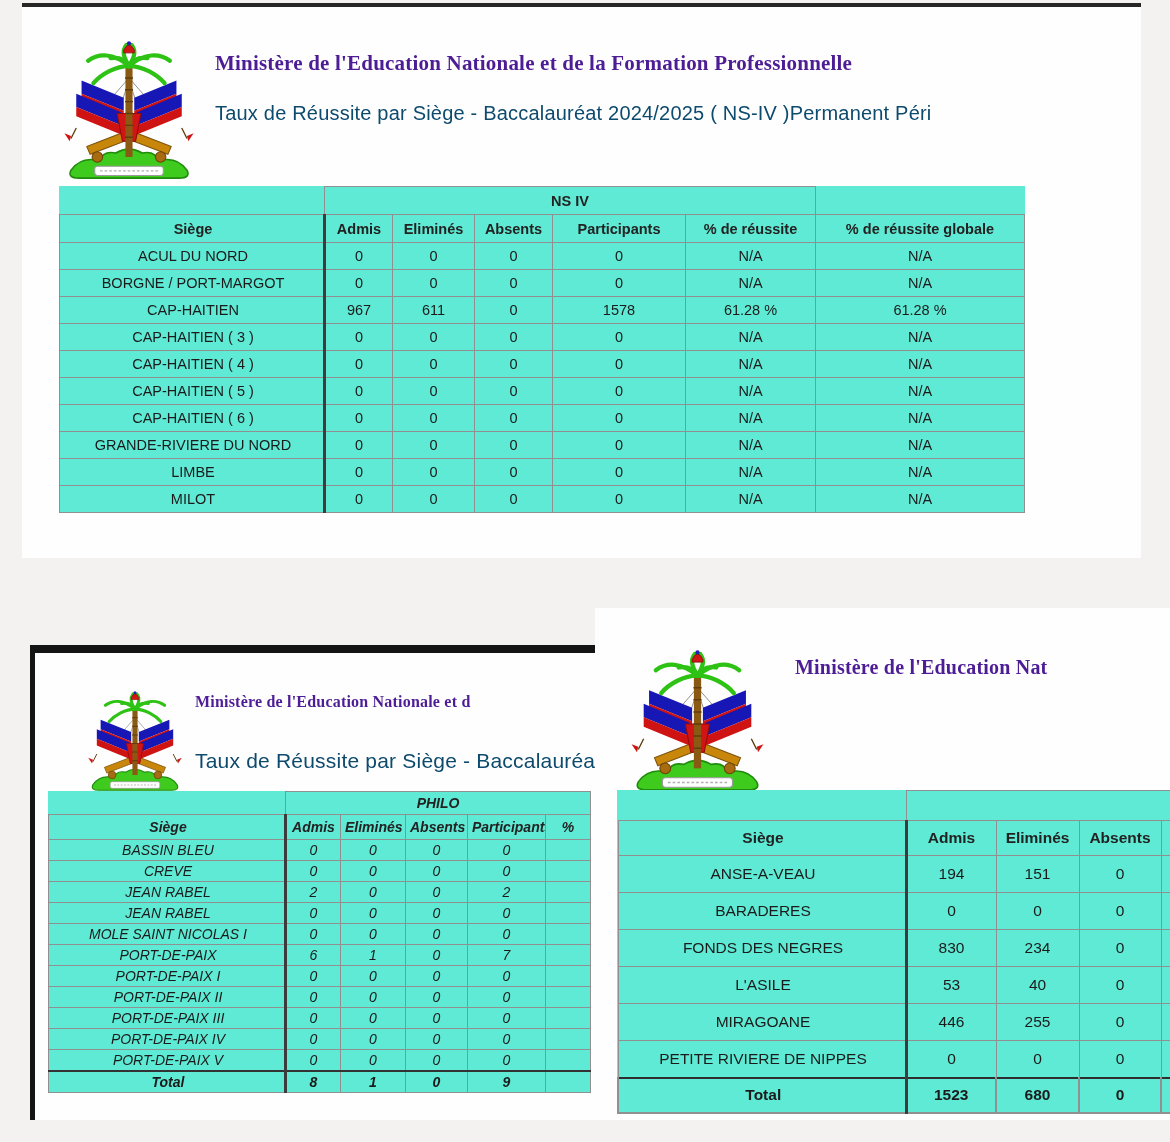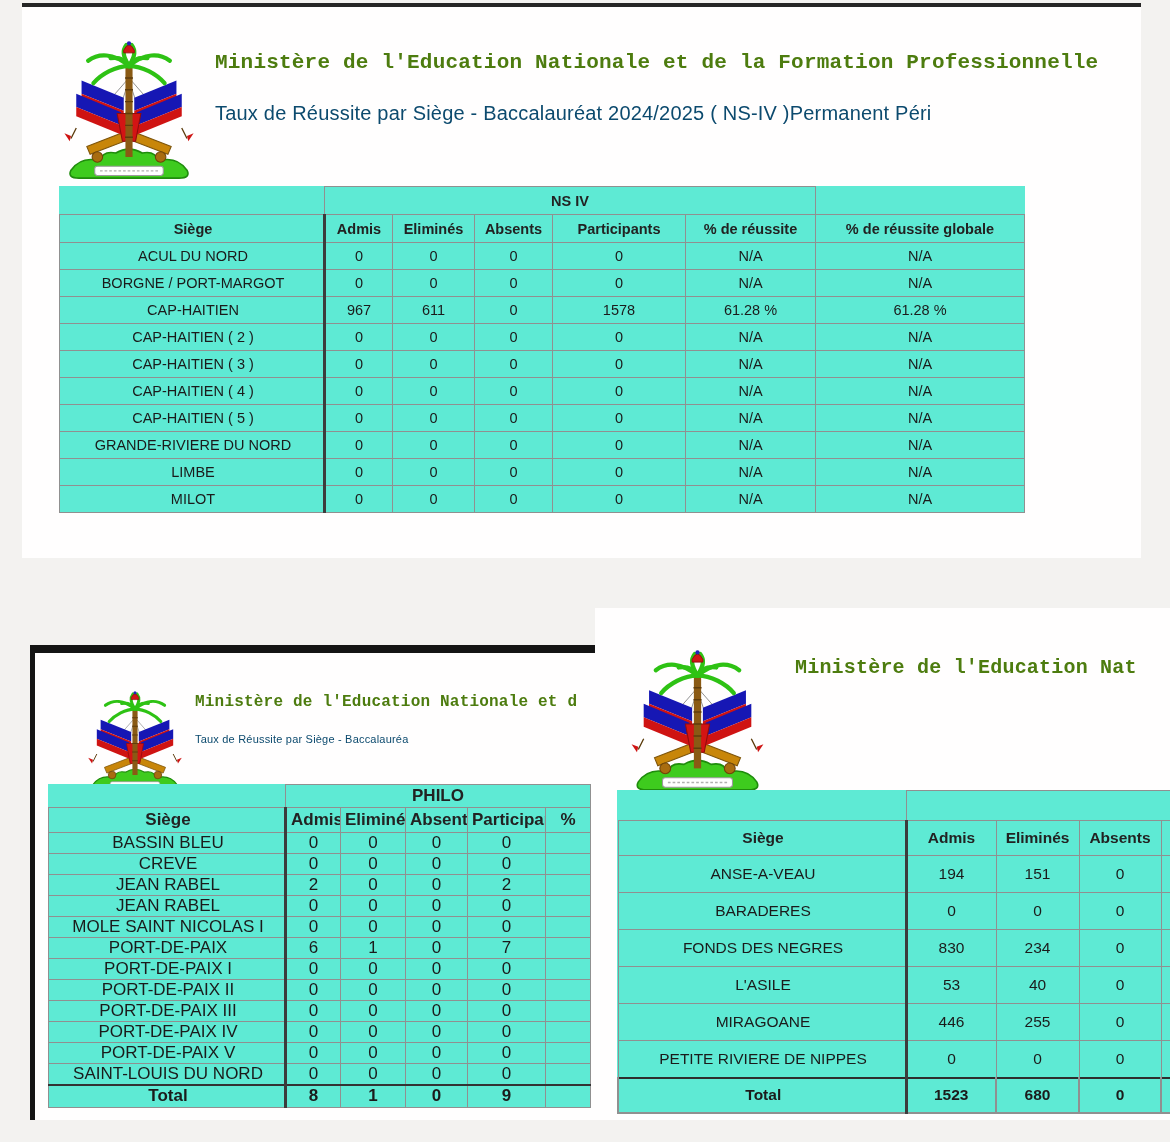--- a/index.html
+++ b/index.html
@@ -11,22 +11,22 @@
   }
   .page{position:absolute;left:0;top:0;width:1170px;height:1142px;}
 
   .panel{position:absolute;background:#fffefe;overflow:hidden;box-sizing:border-box;}
   .panel-top{left:22px;top:3px;width:1119px;height:555px;border-top:4px solid #262626;}
   .panel-bl{left:30px;top:645px;width:635px;height:475px;border-top:8px solid #141414;border-left:5px solid #141414;}
   .panel-br{left:595px;top:608px;width:575px;height:512px;}
 
   .logo{position:absolute;}
   .head-title{
-    position:absolute;font-family:Liberation Mono, monospace;
-    font-weight:bold;color:#4d7c0f;white-space:nowrap;letter-spacing:.2px;
+    position:absolute;font-family:Liberation Serif, serif;
+    font-weight:bold;color:#4c1d95;white-space:nowrap;letter-spacing:.2px;
   }
   .head-sub{
     position:absolute;font-family:Liberation Sans, sans-serif;
     color:#0c4a6e;white-space:nowrap;letter-spacing:.2px;
   }
 
   table.tbl{position:absolute;border-collapse:collapse;table-layout:fixed;background:#5eead4;}
   .tbl th,.tbl td{
     border:1px solid #909090;overflow:hidden;white-space:nowrap;
     padding:0 4px;box-sizing:border-box;color:#1b1b1b;
@@ -41,21 +41,21 @@
   .tbl tbody tr td:nth-child(2),
   .tbl tr.total td:nth-child(2){border-left:3px solid #3c3c3c;}
 
   
   .t-top{left:37px;top:179px;width:965px;font-size:14.5px;}
   .t-top tr.group-row{height:28px;}
   .t-top tr.cols{height:28px;font-size:14.5px;}
   .t-top tbody tr{height:27px;}
 
   
-  .t-bl{left:13px;top:131px;width:542px;font-size:17px;}
+  .t-bl{left:13px;top:138px;width:542px;font-size:14px;font-style:italic;}
   .t-bl tr.group-row{height:23px;}
   .t-bl tr.cols{height:25px;}
   .t-bl tbody tr{height:21px;}
   .t-bl tr.total{height:22px;font-weight:bold;}
   .t-bl tr.total td{border-top:2px solid #333;font-weight:bold;}
 
   
   .t-br{left:22px;top:182px;width:603px;font-size:15.5px;}
   .t-br tr.group-row{height:30px;}
   .t-br tr.cols{height:35px;}
@@ -175,48 +175,48 @@
           <tr>
             <td class="cname">CAP-HAITIEN</td>
             <td>967</td>
             <td>611</td>
             <td>0</td>
             <td>1578</td>
             <td>61.28 %</td>
             <td>61.28 %</td>
           </tr>
           <tr>
-            <td class="cname">CAP-HAITIEN ( 2 )</td>
-            <td>0</td>
-            <td>0</td>
-            <td>0</td>
-            <td>0</td>
-            <td>N/A</td>
-            <td>N/A</td>
-          </tr>
-          <tr>
             <td class="cname">CAP-HAITIEN ( 3 )</td>
             <td>0</td>
             <td>0</td>
             <td>0</td>
             <td>0</td>
             <td>N/A</td>
             <td>N/A</td>
           </tr>
           <tr>
             <td class="cname">CAP-HAITIEN (  4 )</td>
             <td>0</td>
             <td>0</td>
             <td>0</td>
             <td>0</td>
             <td>N/A</td>
             <td>N/A</td>
           </tr>
           <tr>
             <td class="cname">CAP-HAITIEN ( 5 )</td>
+            <td>0</td>
+            <td>0</td>
+            <td>0</td>
+            <td>0</td>
+            <td>N/A</td>
+            <td>N/A</td>
+          </tr>
+          <tr>
+            <td class="cname">CAP-HAITIEN (  6 )</td>
             <td>0</td>
             <td>0</td>
             <td>0</td>
             <td>0</td>
             <td>N/A</td>
             <td>N/A</td>
           </tr>
           <tr>
             <td class="cname">GRANDE-RIVIERE DU NORD</td>
             <td>0</td>
@@ -246,21 +246,21 @@
           </tr>
         </tbody>
     </table>
   </section>
 
   <section class="panel panel-bl">
     <svg class="logo" style="left:50px;top:38px;width:100px;height:105px">
         <use href="#coa"></use>
       </svg>
     <div class="head-title" style="left:160px;top:40px;font-size:16px">Ministère de l'Education Nationale et d</div>
-    <div class="head-sub" style="left:160px;top:80px;font-size:11px">Taux de Réussite par Siège - Baccalauréa</div>
+    <div class="head-sub" style="left:160px;top:96px;font-size:21px">Taux de Réussite par Siège - Baccalauréa</div>
 
     <table class="tbl t-bl">
       <colgroup>
         <col style="width:237px">
           <col style="width:55px">
           <col style="width:65px">
         <col style="width:62px">
           <col style="width:78px">
           <col style="width:45px">
       </colgroup>
@@ -360,28 +360,20 @@
             <td></td>
           </tr>
           <tr>
             <td class="cname">PORT-DE-PAIX V</td>
             <td>0</td>
             <td>0</td>
             <td>0</td>
             <td>0</td>
             <td></td>
           </tr>
-          <tr>
-            <td class="cname">SAINT-LOUIS DU NORD</td>
-            <td>0</td>
-            <td>0</td>
-            <td>0</td>
-            <td>0</td>
-            <td></td>
-          </tr>
         </tbody>
       <tfoot>
         <tr class="total">
             <td class="cname">Total</td>
             <td>8</td>
             <td>1</td>
             <td>0</td>
             <td>9</td>
             <td></td>
           </tr>

